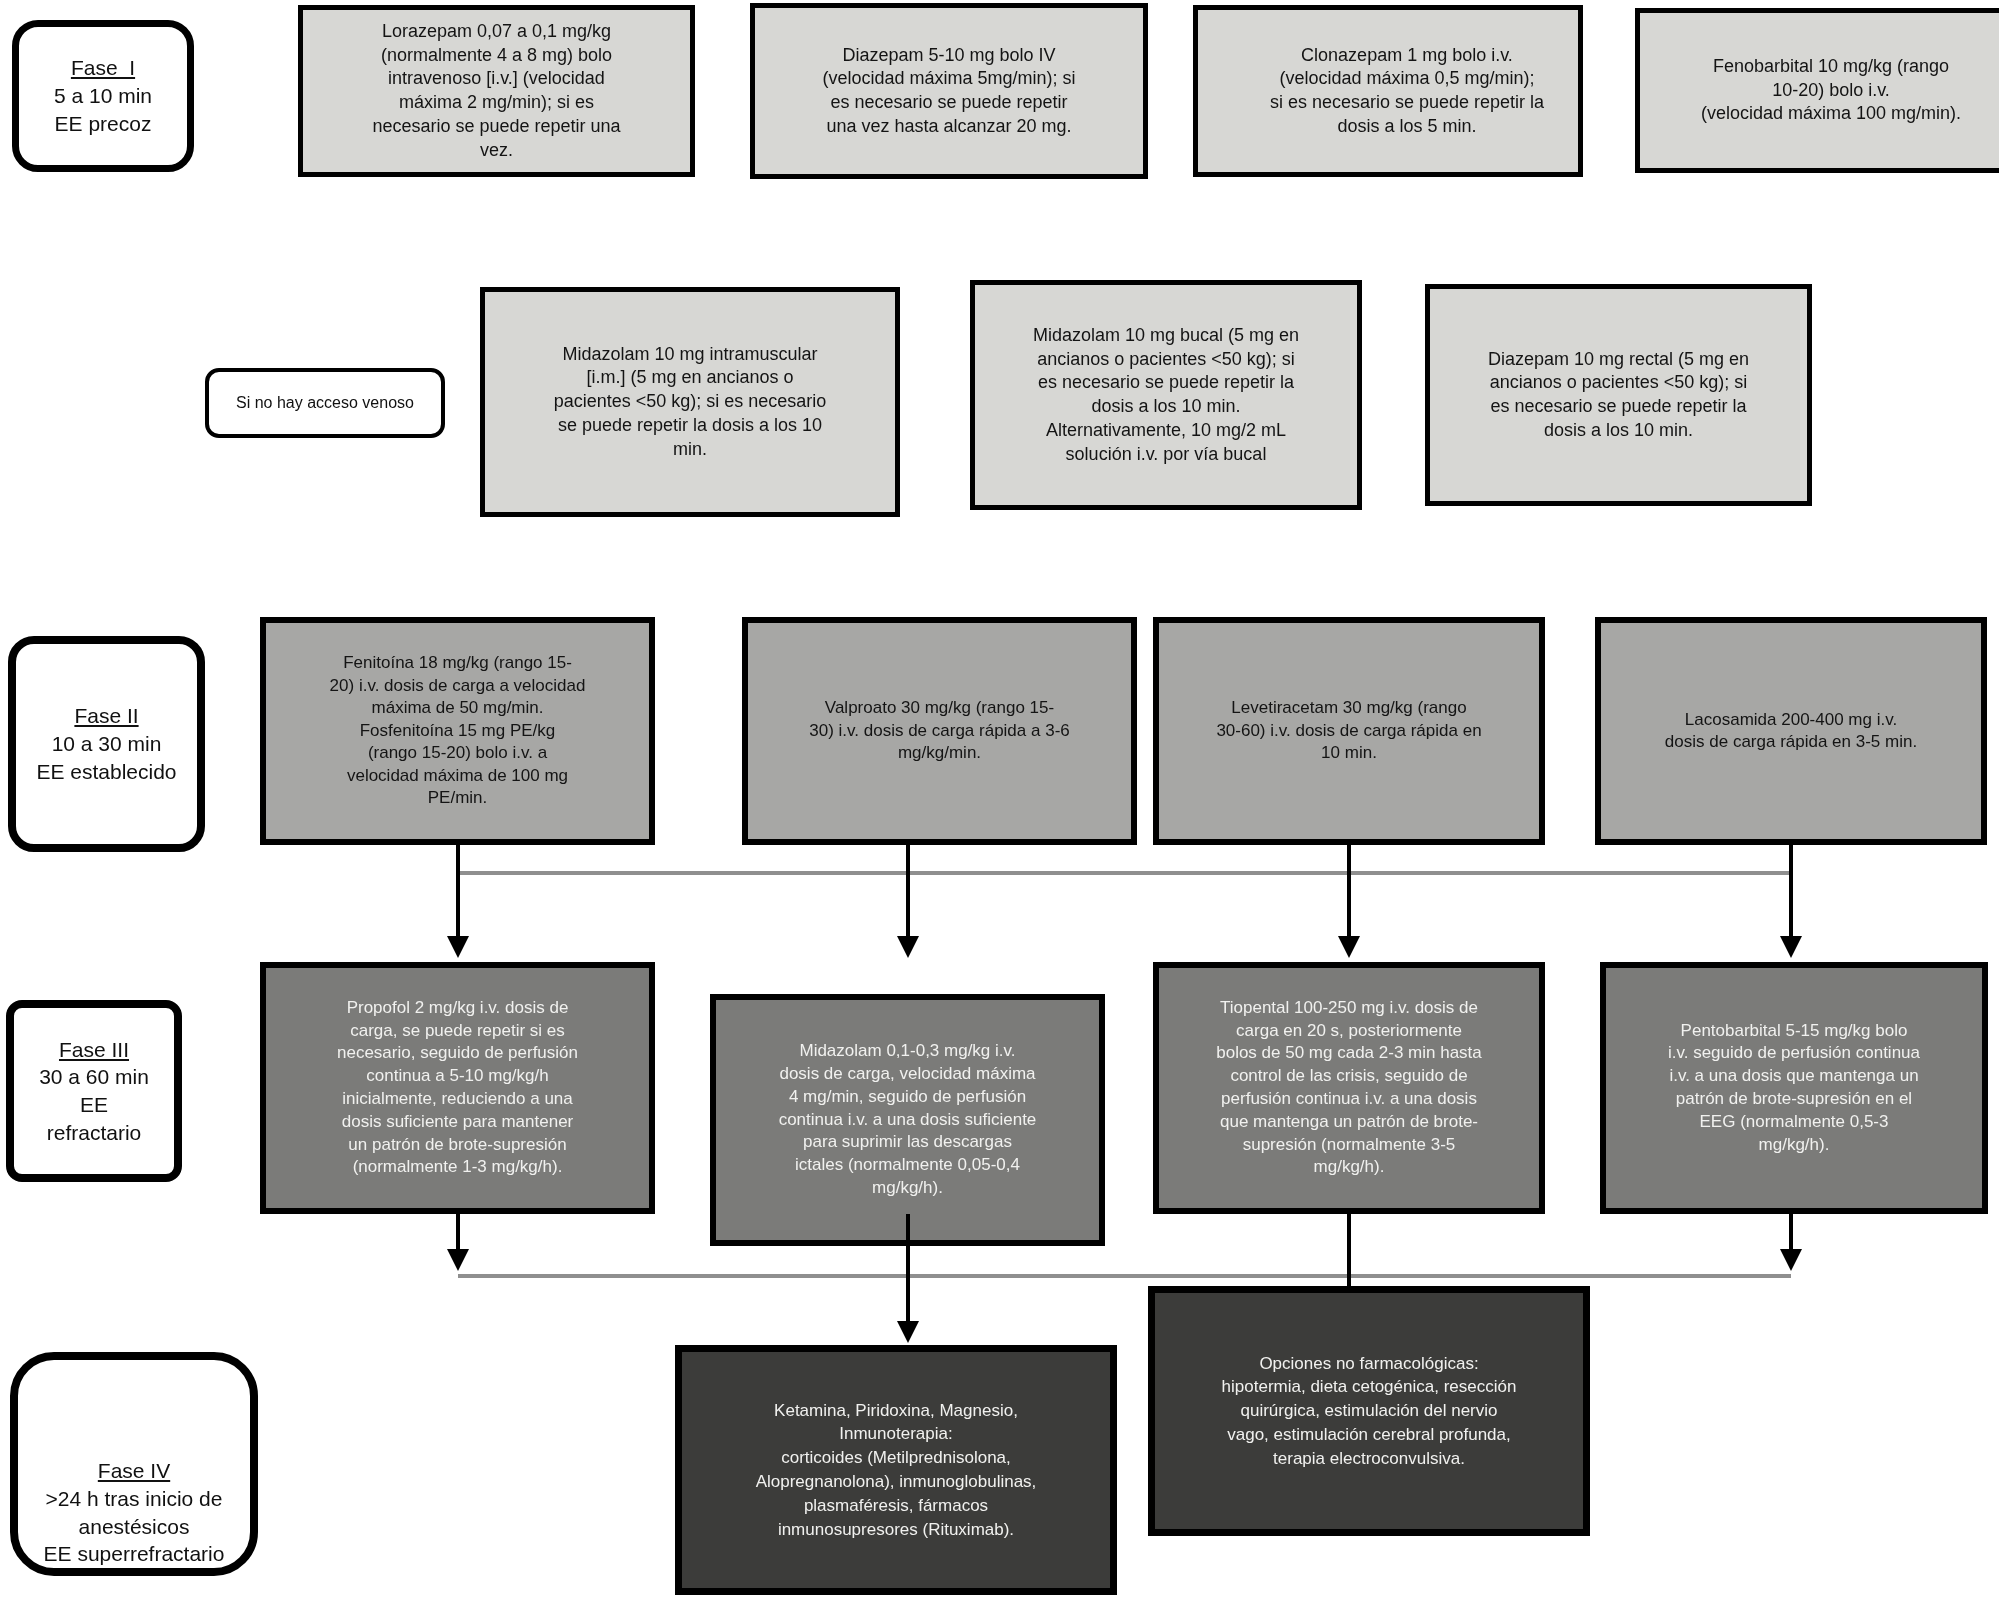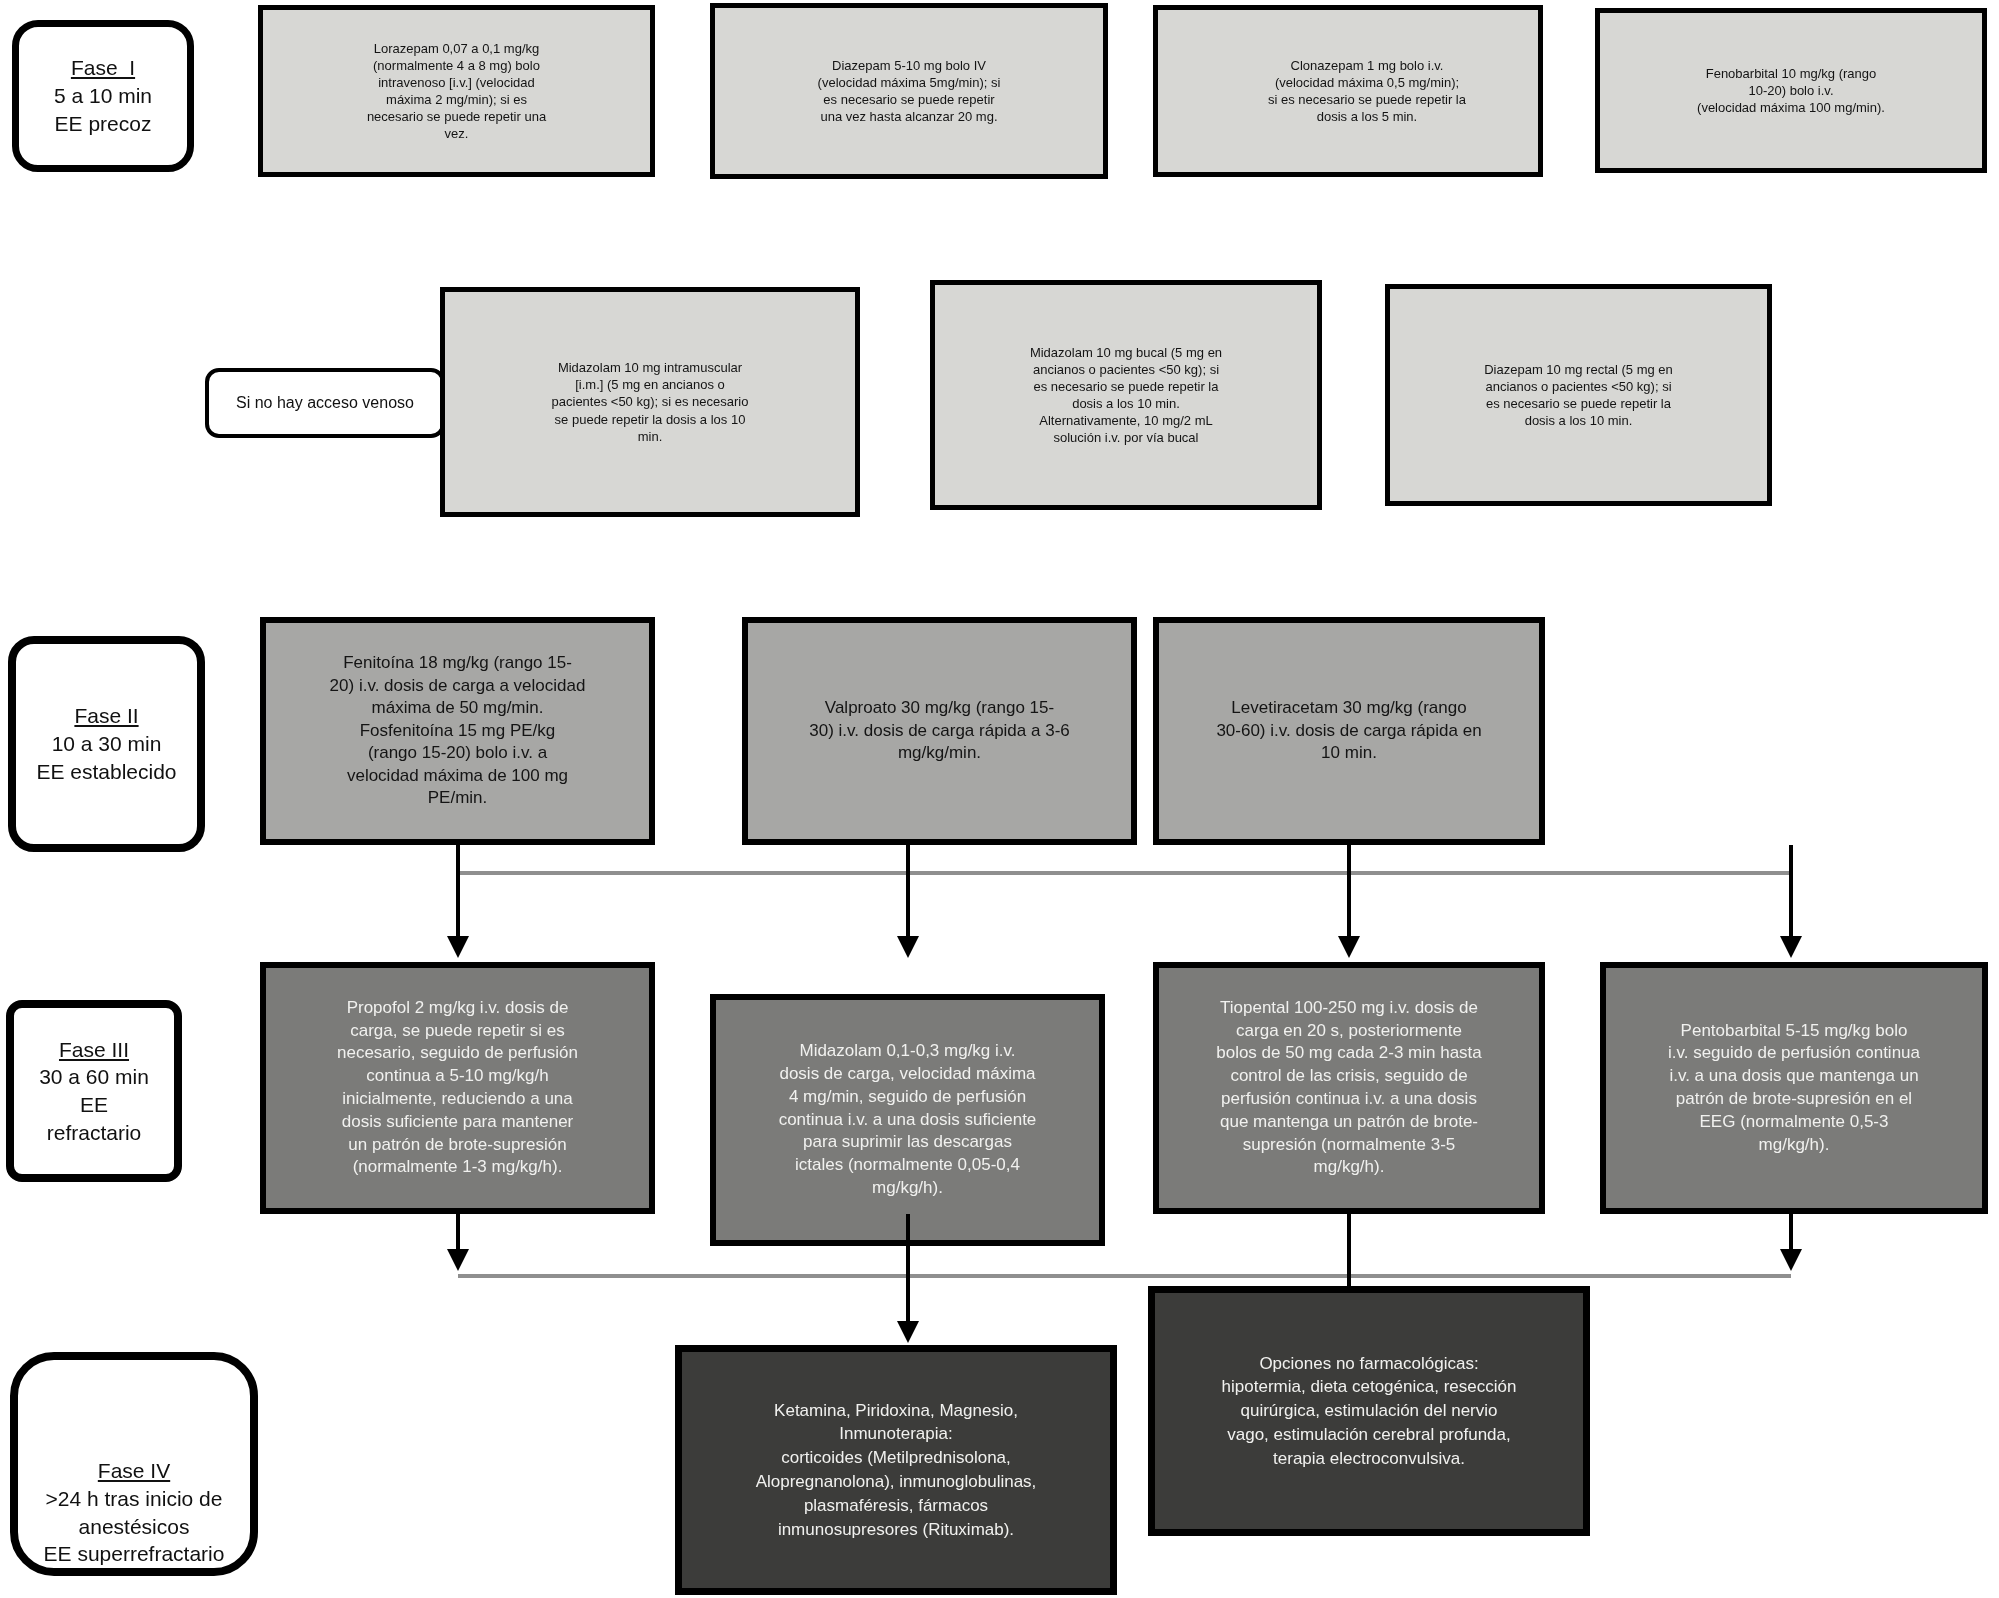--- a/index.html
+++ b/index.html
@@ -19,21 +19,21 @@
     align-items: center;
     justify-content: center;
     text-align: center;
     padding: 6px 10px;
   }
   .dbox span { white-space: pre-line; display: block; }
   .light {
     background: var(--box-fase1-bg, #d7d7d4);
     border: 5px solid var(--box-border, #000);
     color: var(--text-dark, #141414);
-    font-size: 13px; line-height: 1.32;
+    font-size: 18px; line-height: 1.32; margin-left: 40px;
   }
   .mid {
     background: var(--box-fase2-bg, #a7a7a5);
     border: 6px solid var(--box-border, #000);
     color: var(--text-dark, #141414);
     font-size: 17px; line-height: 1.32;
   }
   .dark {
     background: var(--box-fase3-bg, #7b7b79);
     border: 6px solid var(--box-border, #000);
@@ -198,20 +198,24 @@
   <div class="dbox mid box-valproato">
     <span>Valproato 30 mg/kg (rango 15-
 30) i.v. dosis de carga rápida a 3-6
 mg/kg/min.</span>
   </div>
   <div class="dbox mid box-levetiracetam">
     <span>Levetiracetam 30 mg/kg (rango
 30-60) i.v. dosis de carga rápida en
 10 min.</span>
   </div>
+  <div class="dbox mid box-lacosamida">
+    <span>Lacosamida 200-400 mg i.v.
+dosis de carga rápida en 3-5 min.</span>
+  </div>
 
   <div class="hline" style="left:458px; top:871px; width:1333px;"></div>
   <div class="vline" style="left:456px; top:845px; height:92px;"></div>
   <div class="ahead" style="left:447px; top:936px;"></div>
   <div class="vline" style="left:906px; top:845px; height:92px;"></div>
   <div class="ahead" style="left:897px; top:936px;"></div>
   <div class="vline" style="left:1347px; top:845px; height:92px;"></div>
   <div class="ahead" style="left:1338px; top:936px;"></div>
   <div class="vline" style="left:1789px; top:845px; height:92px;"></div>
   <div class="ahead" style="left:1780px; top:936px;"></div>

